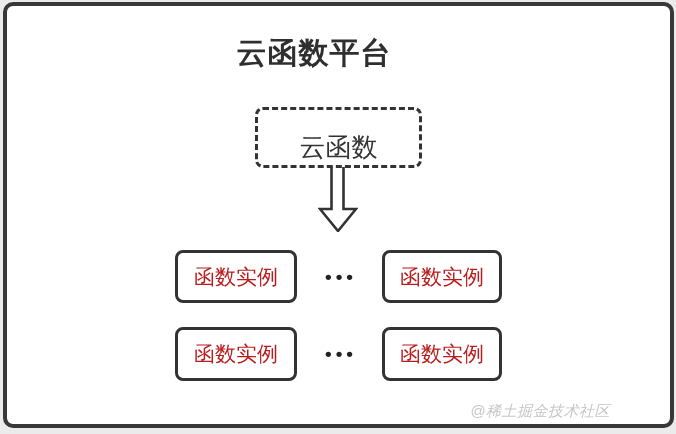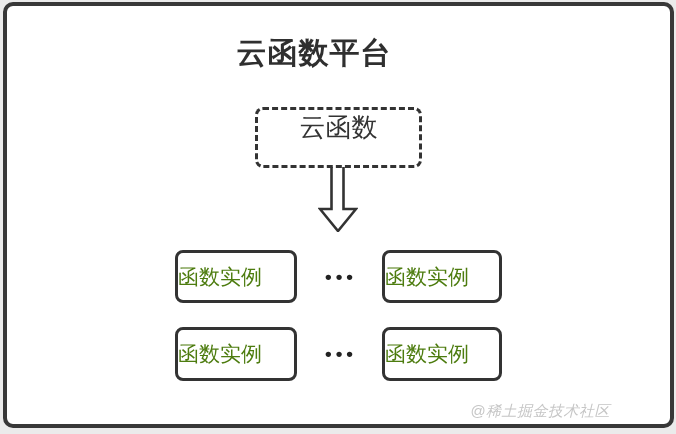--- a/index.html
+++ b/index.html
@@ -45,43 +45,43 @@
     position: absolute;
     left: 255px;
     top: 107px;
     width: 167px;
     height: 61px;
     box-sizing: border-box;
     border: 3px dashed #333333;
     border-radius: 8px;
     background: #ffffff;
     display: flex;
-    align-items: flex-start;
+    align-items: flex-end;
     justify-content: center;
     font-size: 26px;
     color: #333333;
   }
   .arrow-svg {
     position: absolute;
     left: 318px;
     top: 167px;
     width: 40px;
     height: 65px;
   }
   .instance-box {
     position: absolute;
     box-sizing: border-box;
     border: 3px solid #333333;
     border-radius: 8px;
     background: #ffffff;
     display: flex;
     align-items: center;
-    justify-content: flex-start;
+    justify-content: center;
     font-size: 21px;
-    color: #4d7c0f;
+    color: #b91c1c;
   }
   .box-r1 { top: 250px; height: 53px; }
   .box-r2 { top: 327px; height: 54px; }
   .box-left  { left: 175px; width: 122px; }
   .box-right { left: 382px; width: 120px; }
   .dots {
     position: absolute;
     left: 320px;
     width: 38px;
     display: flex;

